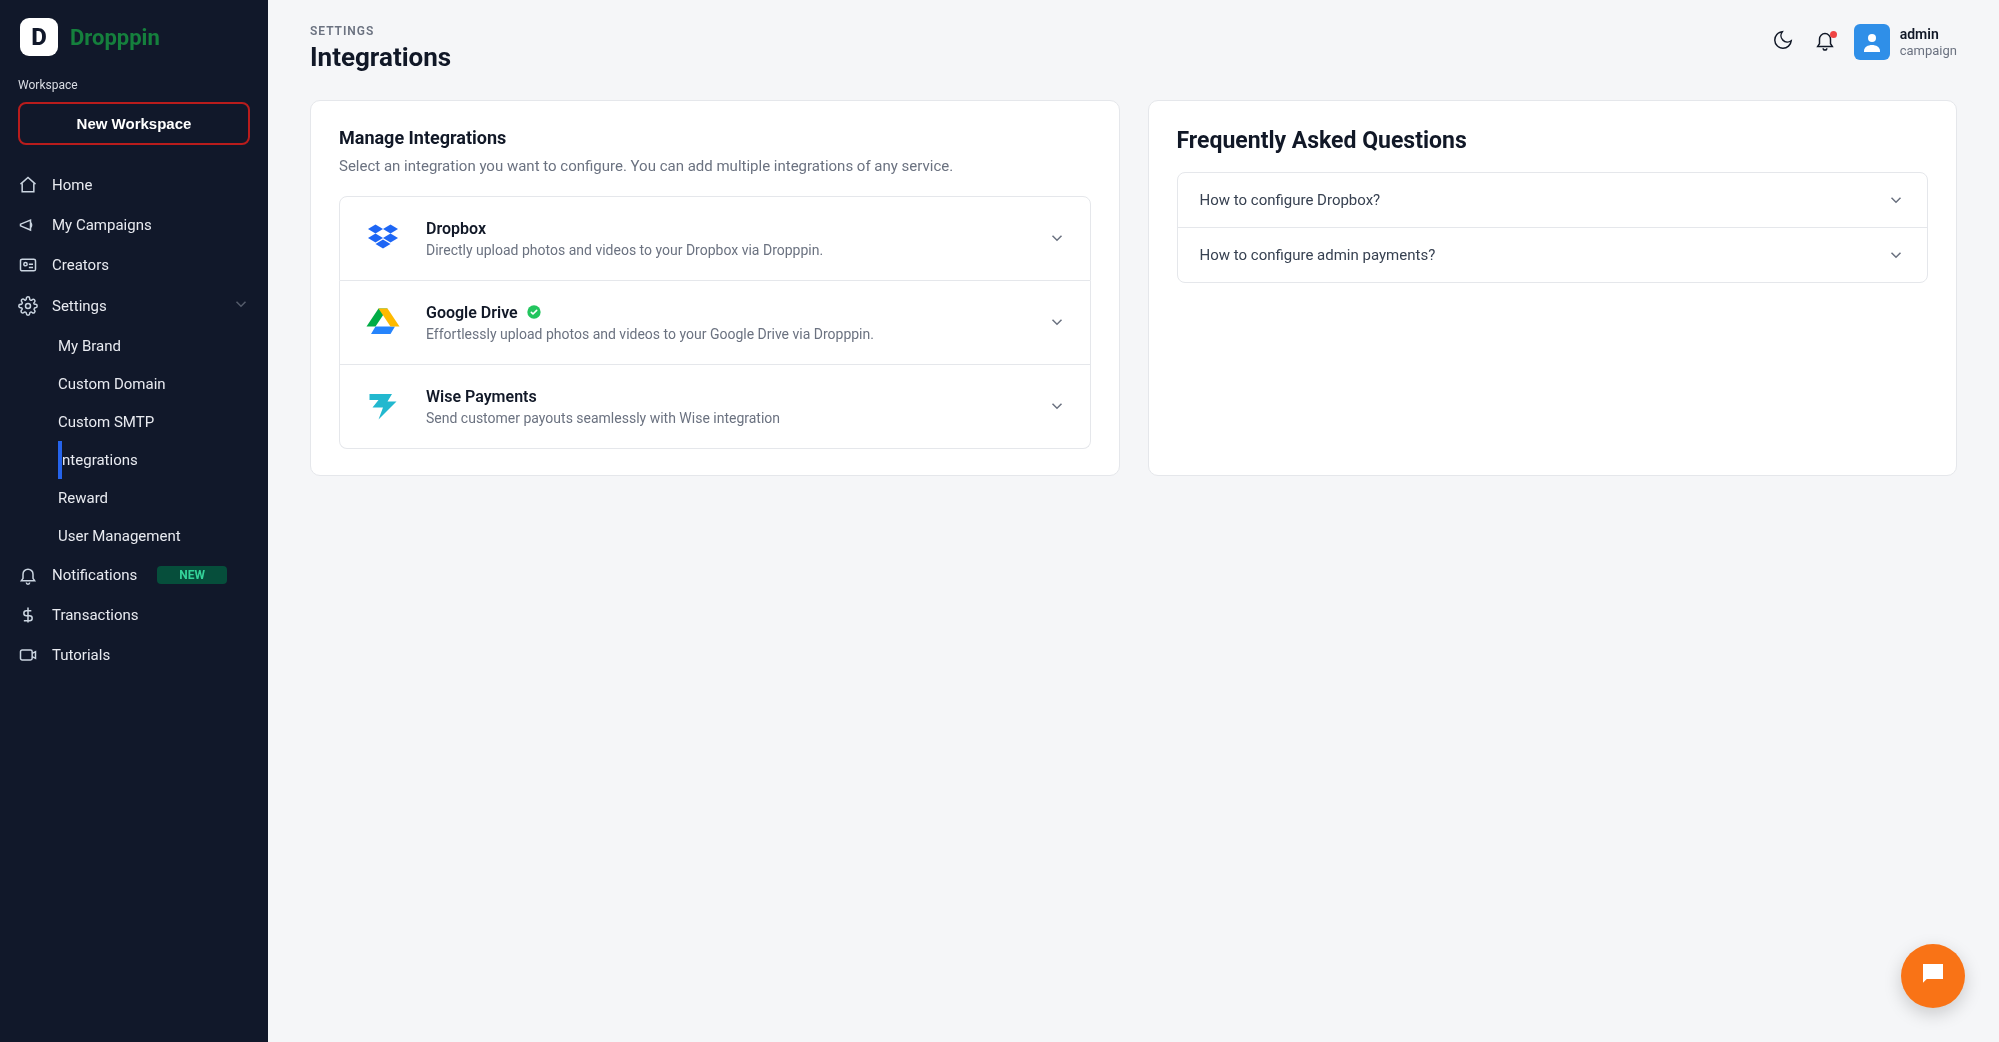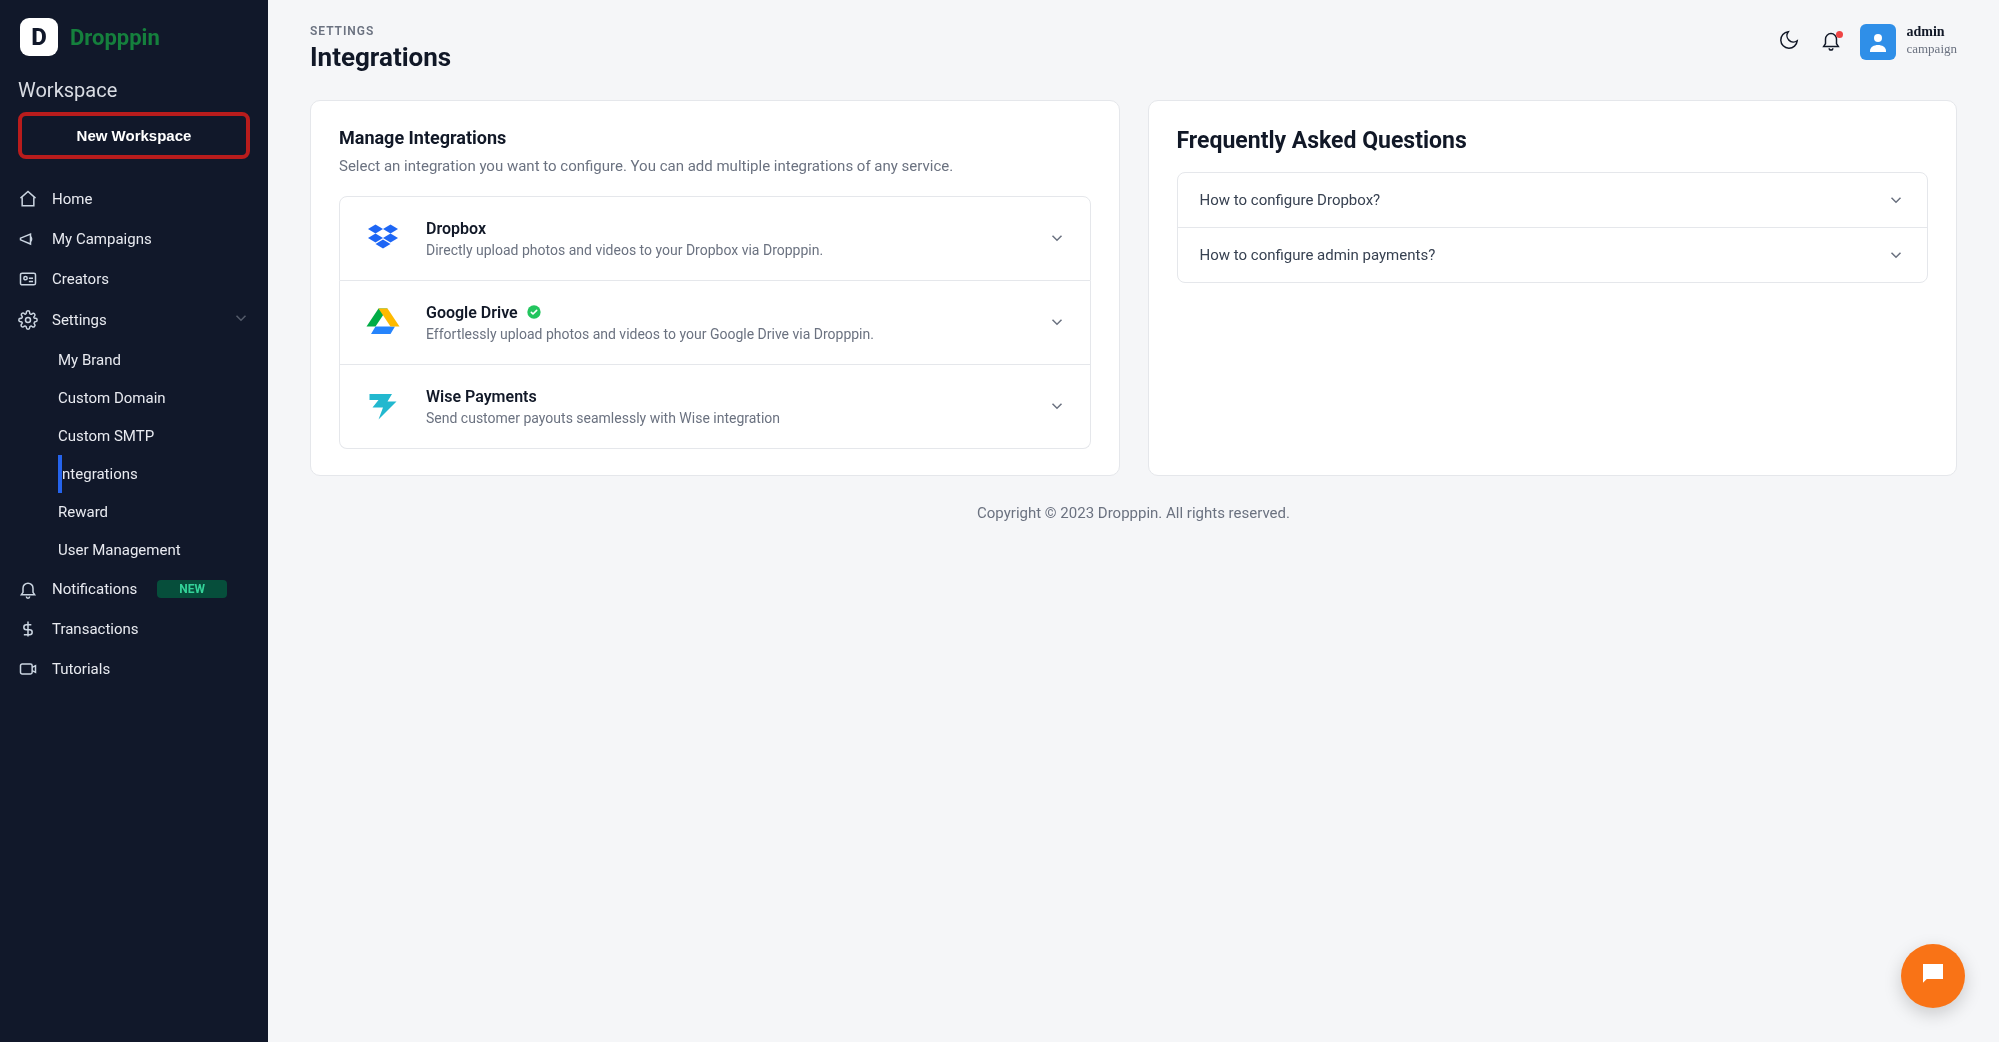--- a/index.html
+++ b/index.html
@@ -4,43 +4,43 @@
 <style>
 * { box-sizing: border-box; margin: 0; padding: 0; }
 body { font-family: -apple-system, BlinkMacSystemFont, "Segoe UI", Roboto, Helvetica, Arial, sans-serif; background: #f5f6f8; color: #111827; height: 100vh; overflow: hidden; }
 .app { display: flex; height: 100vh; }
 
 
 .sidebar { width: 268px; background: #11182a; color: #e5e7eb; display: flex; flex-direction: column; flex-shrink: 0; }
 .logo-row { display: flex; align-items: center; gap: 12px; padding: 18px 20px 16px 20px; }
 .logo-badge { width: 38px; height: 38px; background: #fff; border-radius: 9px; display: flex; align-items: center; justify-content: center; color: #11182a; font-weight: 800; font-size: 24px; }
 .logo-text { font-size: 22px; font-weight: 700; color: #15803d; }
-.ws-label { padding: 6px 18px 10px 18px; font-size: 20px; color: #d9dce3; }
+.ws-label { padding: 6px 18px 10px 18px; font-size: 12px; color: #d9dce3; }
 .new-ws-wrap { padding: 0 18px 14px 18px; }
-.new-ws-btn { width: 100%; background: transparent; border: 4px solid #b91c1c; color: #fff; border-radius: 8px; padding: 11px 10px; font-size: 15px; font-weight: 600; cursor: pointer; text-align: center; }
+.new-ws-btn { width: 100%; background: transparent; border: 2px solid #b91c1c; color: #fff; border-radius: 8px; padding: 11px 10px; font-size: 15px; font-weight: 600; cursor: pointer; text-align: center; }
 .nav { padding-top: 6px; }
 .nav-item { display: flex; align-items: center; gap: 14px; padding: 10px 18px; color: #e8eaf0; font-size: 15px; cursor: pointer; position: relative; }
 .nav-item .chev { margin-left: auto; opacity: .75; }
 .nav-sub { padding-left: 58px; }
 .nav-sub .nav-item { padding: 10px 18px 10px 0; }
 .nav-item.active::before { content: ""; position: absolute; left: 0; top: 0; bottom: 0; width: 4px; background: #2563eb; }
 .badge-new { background: #064e3b; color: #34d399; font-size: 12px; font-weight: 700; padding: 2px 22px; border-radius: 4px; margin-left: 6px; }
 .icon { width: 20px; height: 20px; display: inline-flex; align-items: center; justify-content: center; flex-shrink: 0; }
 .icon svg { width: 20px; height: 20px; stroke: #cbd5e1; fill: none; stroke-width: 1.8; }
 
 
 .main { flex: 1; display: flex; flex-direction: column; overflow: hidden; }
 .topbar { display: flex; align-items: flex-start; padding: 24px 42px 12px 42px; }
 .titleblock .eyebrow { font-size: 12px; letter-spacing: .08em; color: #6b7280; font-weight: 600; margin-bottom: 4px; }
 .titleblock h1 { font-size: 26px; font-weight: 700; color: #111827; }
 .toprow-right { margin-left: auto; display: flex; align-items: center; gap: 16px; }
 .icon-btn { position: relative; width: 26px; height: 26px; display: flex; align-items: center; justify-content: center; cursor: pointer; color: #111827; }
 .icon-btn svg { width: 22px; height: 22px; stroke: #111827; fill: none; stroke-width: 1.6; }
 .notif-dot { position: absolute; top: 2px; right: 1px; width: 7px; height: 7px; background: #ef4444; border-radius: 50%; }
-.avatar-block { display: flex; gap: 10px; cursor: pointer; font-family: Liberation Serif, serif; }
+.avatar-block { display: flex; align-items: center; gap: 10px; cursor: pointer; }
 .avatar { width: 36px; height: 36px; background: #2f8fe8; border-radius: 6px; display: flex; align-items: center; justify-content: center; }
 .avatar svg { width: 24px; height: 24px; fill: #fff; }
 .avatar-meta .uname { font-size: 14px; font-weight: 600; color: #111827; line-height: 1.2; }
 .avatar-meta .urole { font-size: 13px; color: #6b7280; line-height: 1.2; }
 
 .content { padding: 16px 42px 30px 42px; flex: 1; overflow: auto; }
 .grid { display: grid; grid-template-columns: 1fr 1fr; gap: 28px; }
 .card { background: #fff; border: 1px solid #e5e7eb; border-radius: 10px; }
 .card-pad { padding: 26px 28px; }
 .card h2 { font-size: 18px; font-weight: 700; margin-bottom: 8px; }
@@ -299,21 +299,20 @@
                 <span>How to configure admin payments?</span>
                 <svg class="chev-down" viewBox="0 0 24 24">
                     <polyline points="6 9 12 15 18 9"></polyline>
                   </svg>
               </div>
             </div>
           </div>
         </section>
       </div>
 
-      <div class="footer">Copyright © 2023 Dropppin. All rights reserved.</div>
     </div>
   </main>
 </div>
 
 <div class="fab">
   <span><svg viewBox="0 0 24 24">
         <path d="M4 4h16v12H7l-3 3V4z"></path>
       </svg></span>
 </div>
 

